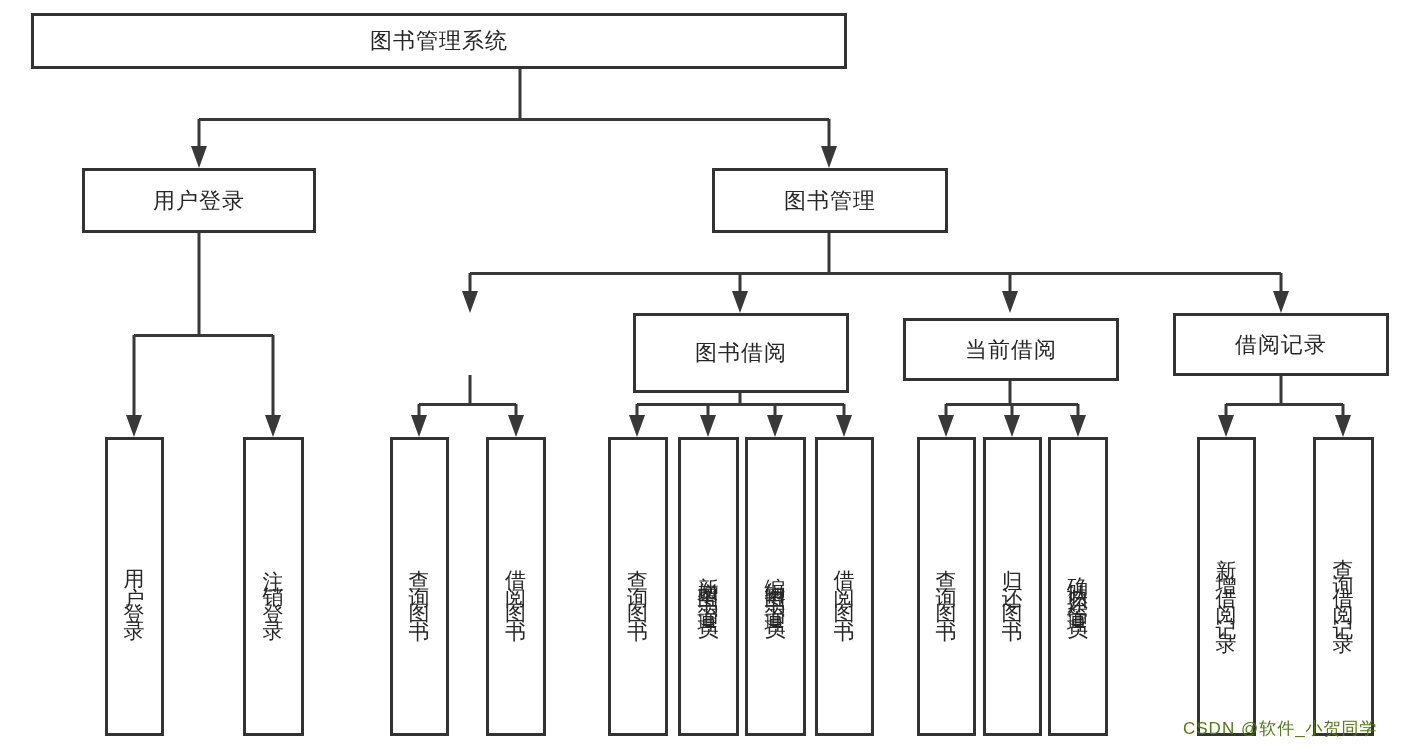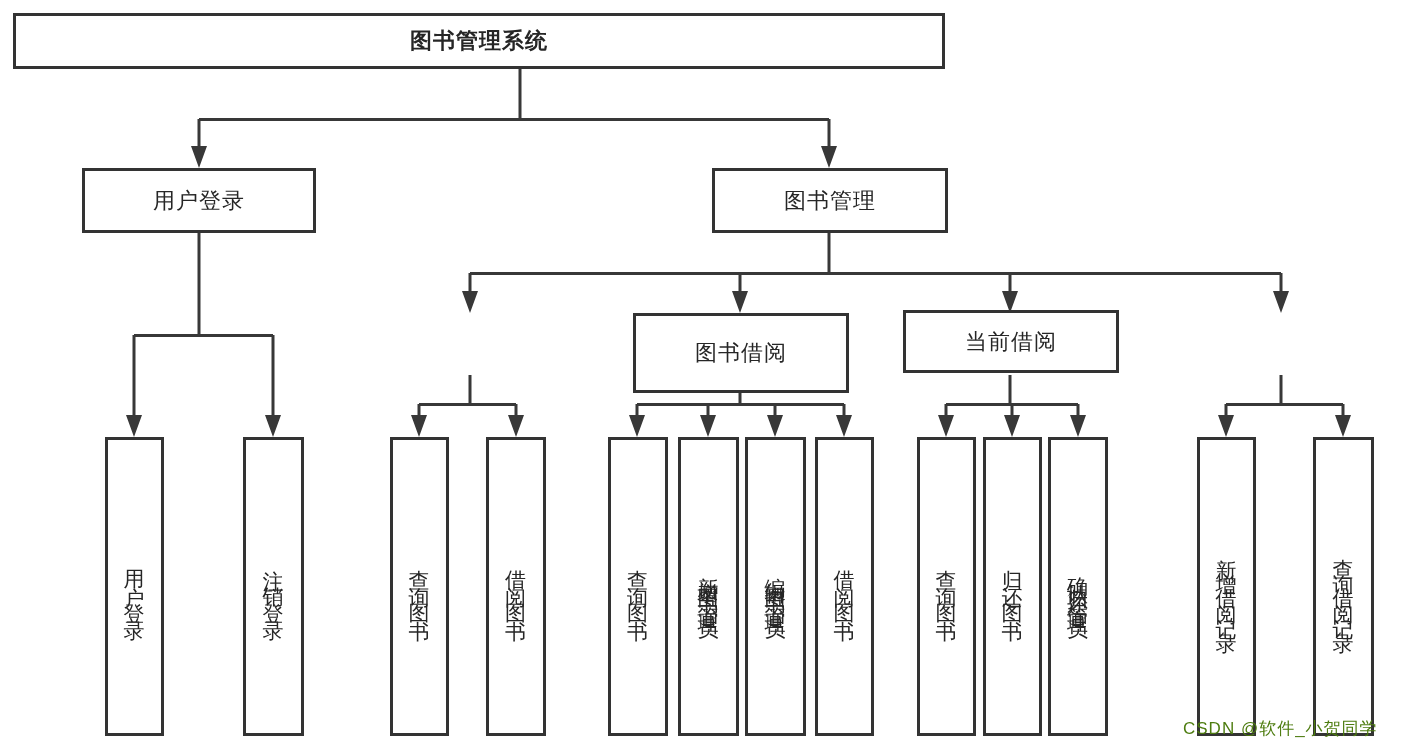--- a/index.html
+++ b/index.html
@@ -15,26 +15,26 @@
   }
   .vnode{padding:4px 0;}
   .vnode span{
     writing-mode:vertical-rl;text-orientation:mixed;display:block;
     font-size:21px;line-height:1;white-space:nowrap;
   }
   .ls4 span{letter-spacing:17px;}
   .ls6 span{letter-spacing:15px;}
   .ls9 span{letter-spacing:6px;}
   
-  #n-root{left:13px;top:13px;width:932px;height:56px;font-weight:bold;}
+  #n-root{left:31px;top:13px;width:816px;height:56px;}
   #n-l2a{left:82px;top:168px;width:234px;height:65px;}
   #n-l2b{left:712px;top:168px;width:236px;height:65px;}
   #n-l3a{left:363px;top:313px;width:216px;height:63px;}
   #n-l3b{left:633px;top:313px;width:216px;height:80px;}
-  #n-l3c{left:903px;top:310px;width:216px;height:63px;}
+  #n-l3c{left:903px;top:318px;width:216px;height:63px;}
   #n-l3d{left:1173px;top:313px;width:216px;height:63px;}
   
   .vnode{top:437px;height:299px;}
   #v1{left:105px;width:59px;}
   #v2{left:243px;width:61px;}
   #v3{left:390px;width:59px;}
   #v4{left:486px;width:60px;}
   #v5{left:608px;width:60px;}
   #v6{left:678px;width:61px;}
   #v7{left:745px;width:61px;}
@@ -82,20 +82,21 @@
       M1218 415 L1234 415 L1226 437 Z  M1335 415 L1351 415 L1343 437 Z"></path>
   </svg>
 
   <div class="node" id="n-root">图书管理系统</div>
 
   <div class="node" id="n-l2a">用户登录</div>
   <div class="node" id="n-l2b">图书管理</div>
 
   <div class="node" id="n-l3b">图书借阅</div>
   <div class="node" id="n-l3c">当前借阅</div>
+  <div class="node" id="n-l3d">借阅记录</div>
 
   <div class="node vnode ls4" id="v1">
     <span>用户登录</span>
   </div>
   <div class="node vnode ls4" id="v2">
     <span>注销登录</span>
   </div>
 
   <div class="node vnode ls4" id="v3">
     <span>查询图书</span>

